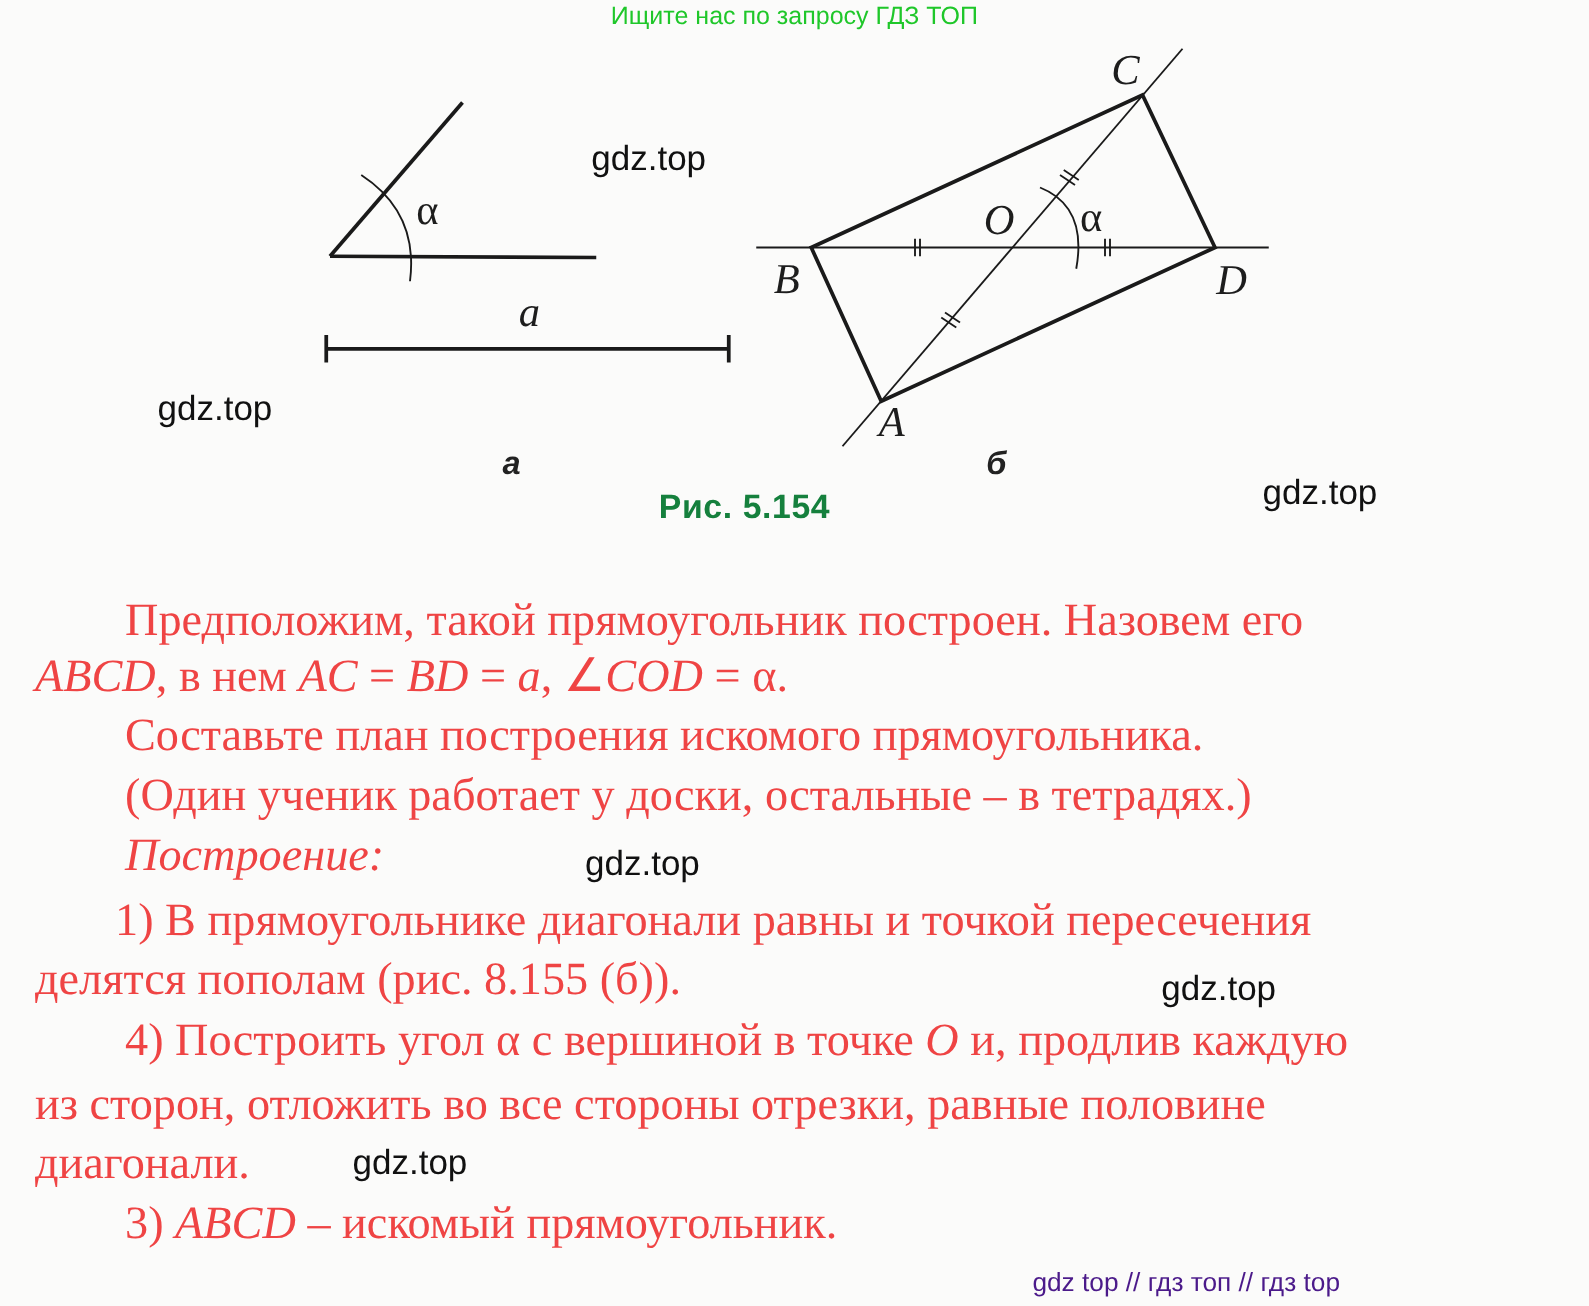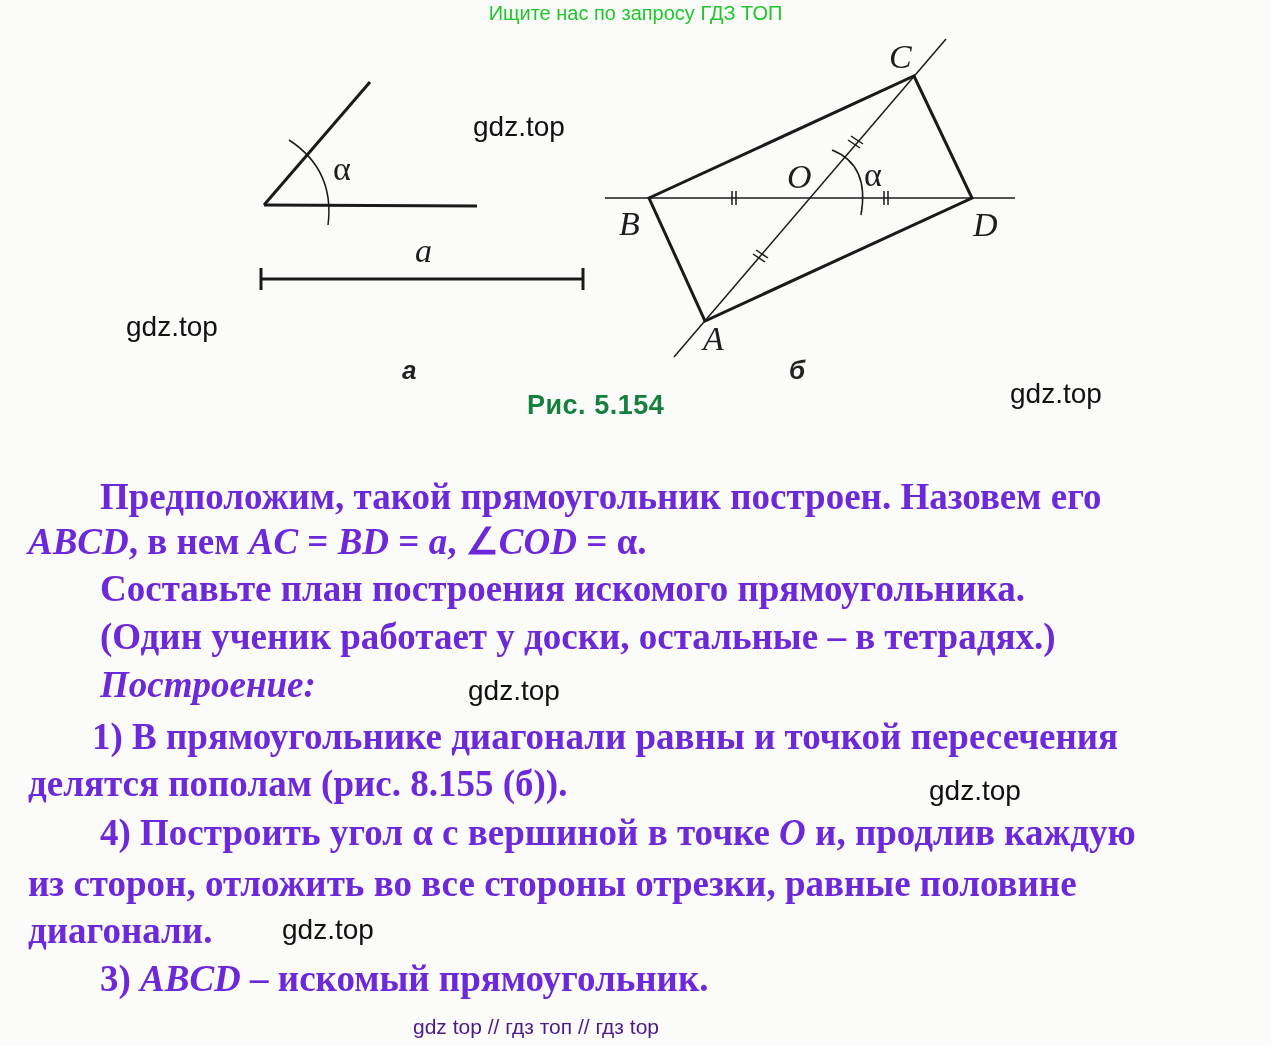--- a/index.html
+++ b/index.html
@@ -20,25 +20,25 @@
   .figure-svg { left: 0; top: 0; }
   .fig-label {
     font-family: "Liberation Sans", sans-serif; font-weight: bold; font-style: italic;
     font-size: 26px; color: #222;
   }
   .fig-caption {
     font-family: "Liberation Sans", sans-serif; font-weight: bold; font-size: 27px; color: #15803d;
     left: 527px; top: 390px; letter-spacing: 0.5px;
   }
   .line {
-    font-size: 37px; line-height: 46px; white-space: nowrap; color: #6d28d9; font-weight: bold;
+    font-size: 37px; line-height: 46px; white-space: nowrap; color: #ef4444;
   }
   .line i { font-style: italic; text-align: center; }
   .footer {
-    left: 0; width: 1072px; top: 1015px; text-align: center;
+    left: 0; width: 1072px; top: 1015px; text-align: right;
     font-family: "Liberation Sans", sans-serif; font-size: 21px; color: #4b1a8a;
   }
 </style>
 </head>
 <body>
 
 <div class="abs top-banner">Ищите нас по запросу ГДЗ ТОП</div>
 
 <svg class="abs figure-svg" width="1271" height="440" viewBox="0 0 1271 440">
 

